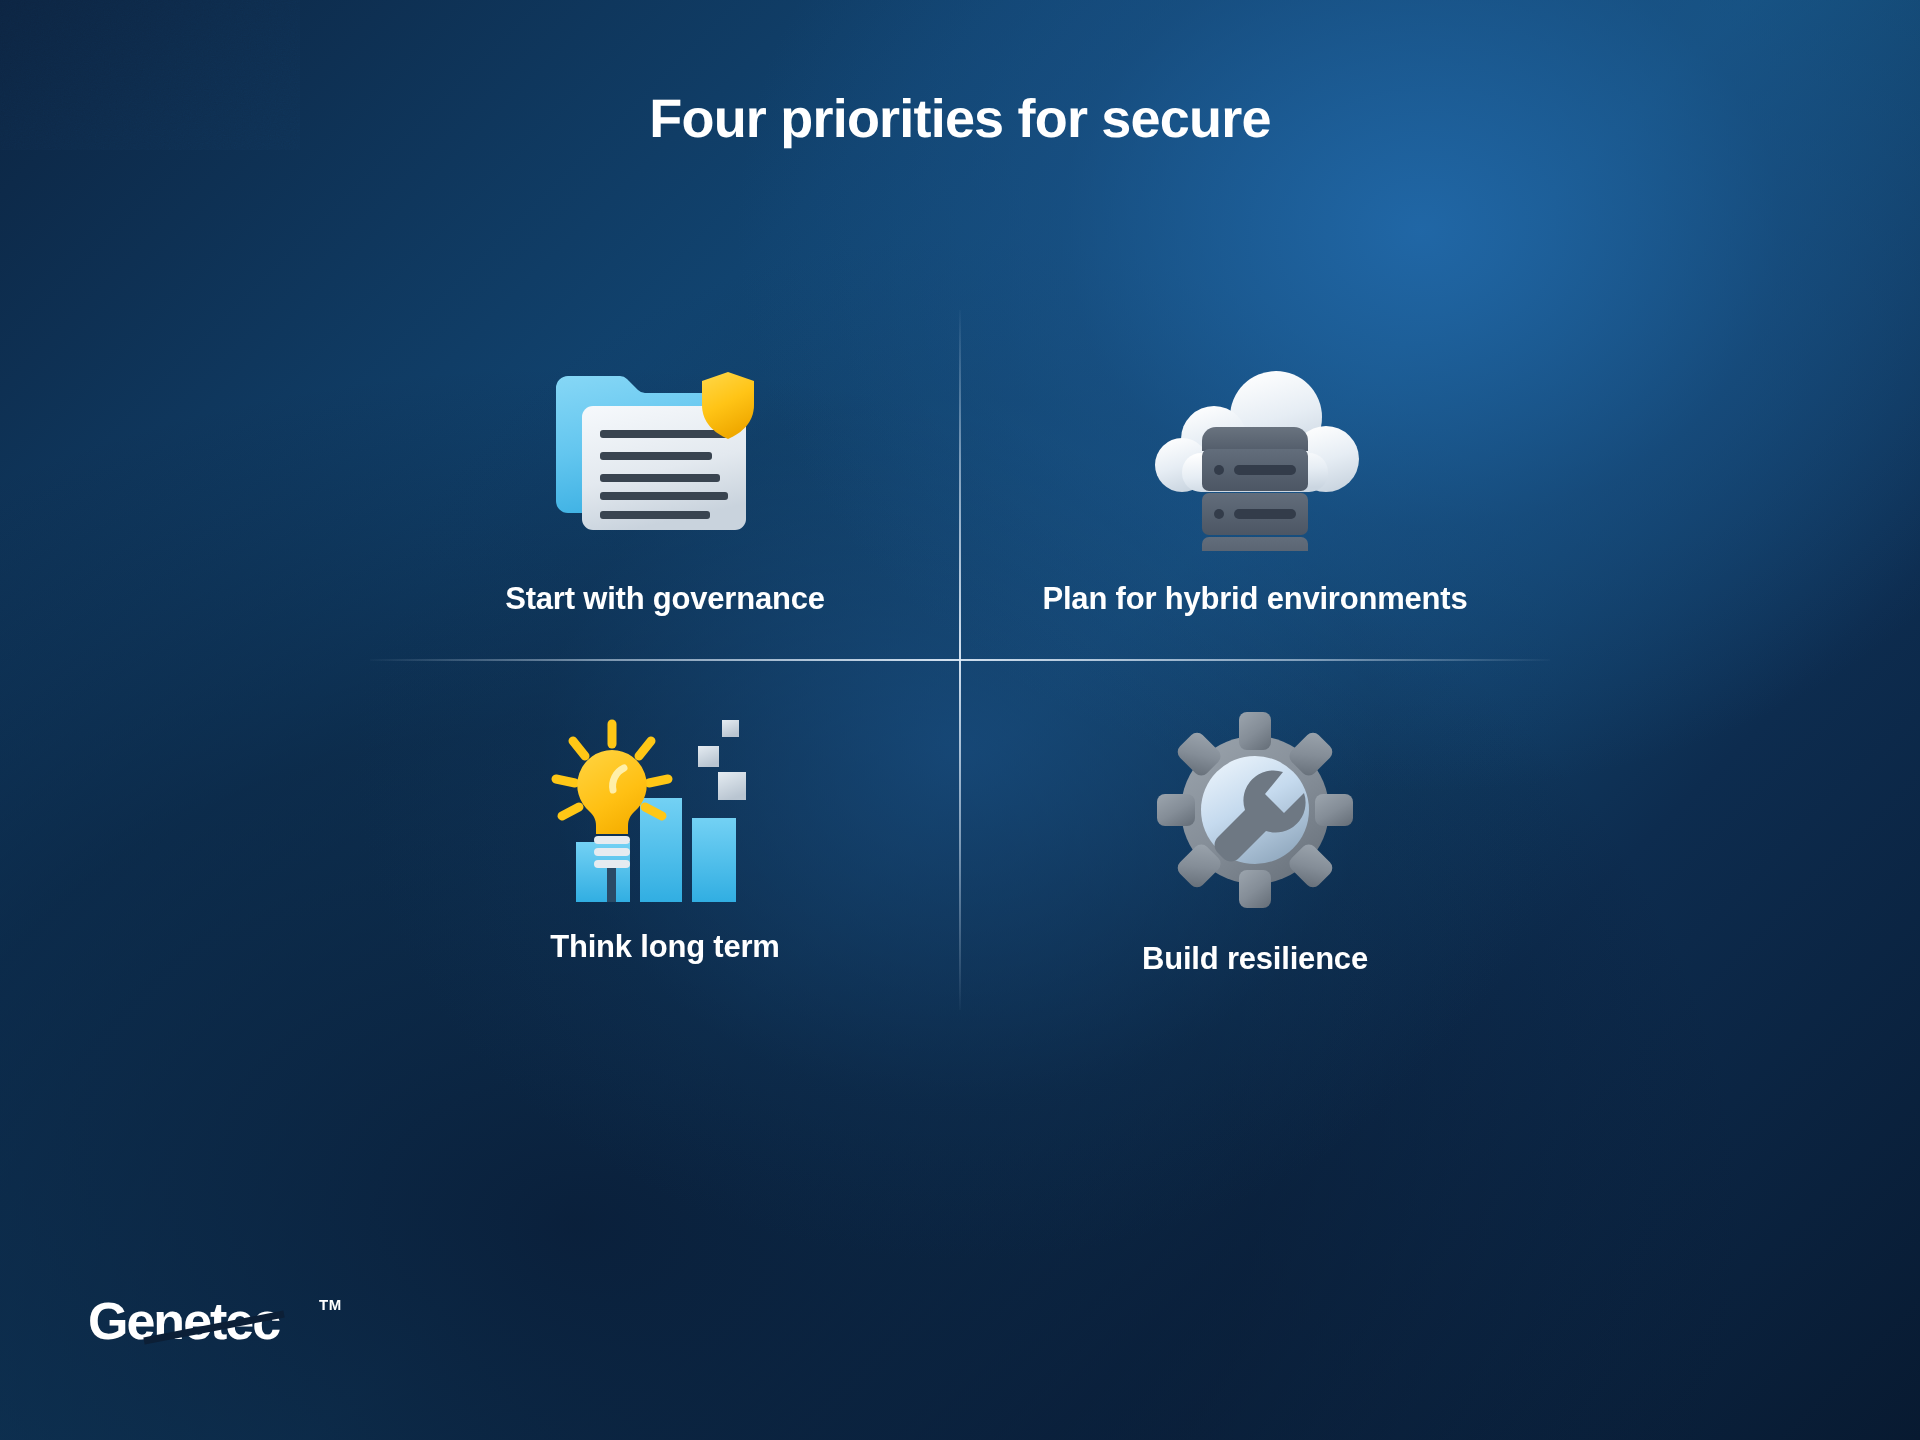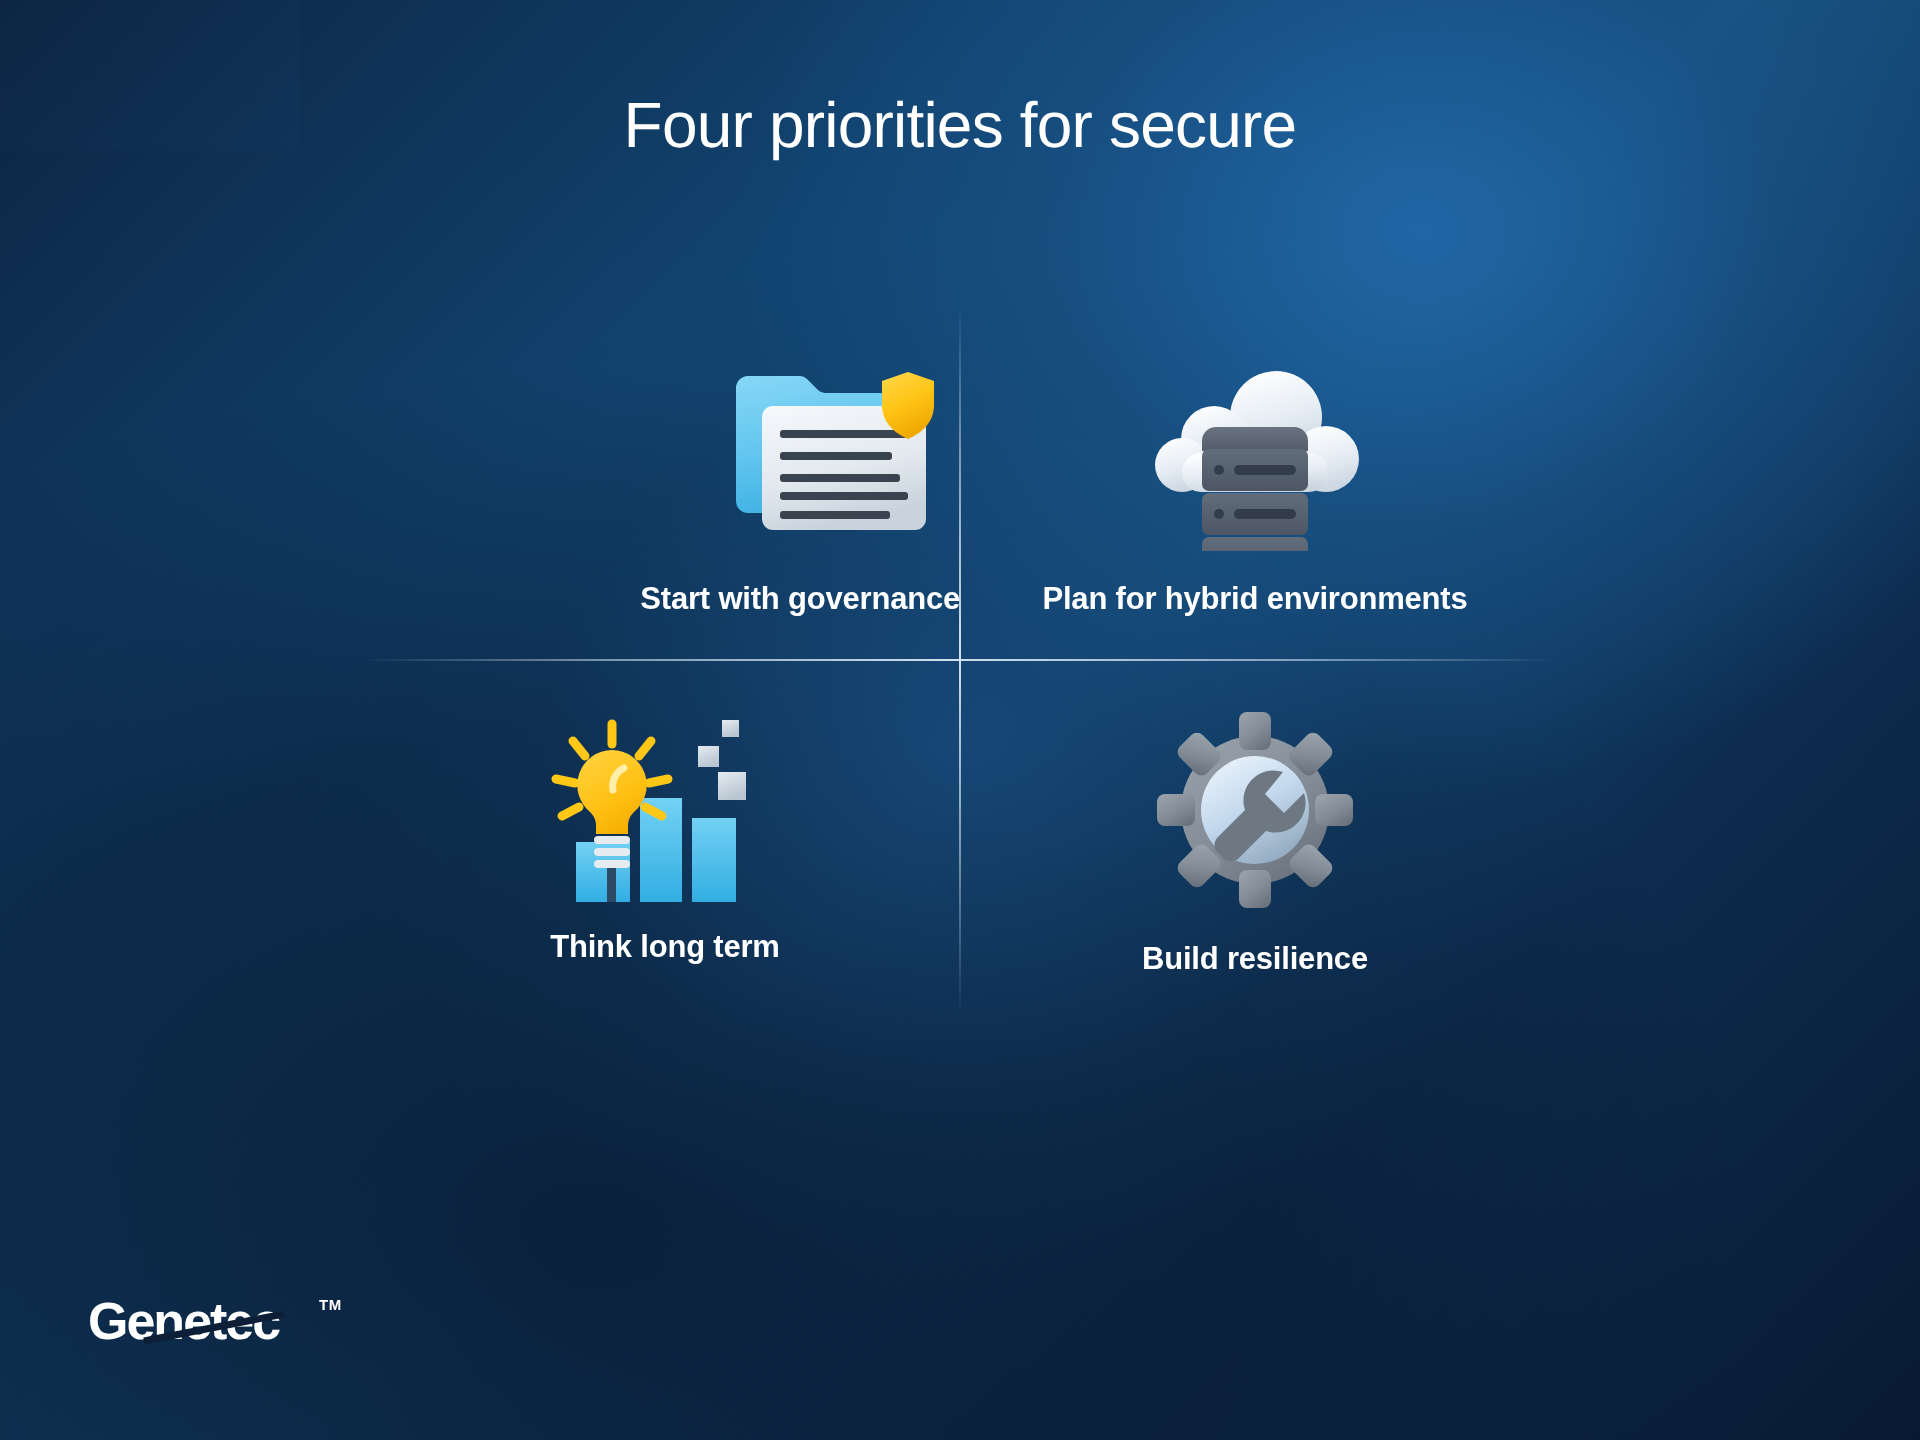--- a/index.html
+++ b/index.html
@@ -28,22 +28,22 @@
     opacity:.5;
     mix-blend-mode:overlay;
   }
 
   
   .title {
     position:absolute;
     left:0; right:0; top:88px;
     text-align:center;
     color:#ffffff;
-    font-size:64px;
-    font-weight:400;
+    font-size:54px;
+    font-weight:700;
     line-height:1.16;
     letter-spacing:-0.8px;
     text-rendering:geometricPrecision;
   }
   .title .l2 { display:block; }
 
   
   .grid {
     position:absolute;
     left:370px; top:310px;
@@ -73,21 +73,21 @@
   }
 
   .quad {
     position:absolute;
     width:50%; height:50%;
     display:flex;
     flex-direction:column;
     align-items:center;
     justify-content:flex-start;
   }
-  .q-tl { left:0;   top:0;align-items:flex-end; }
+  .q-tl { left:0;   top:0; }
   .q-tr { left:50%; top:0; }
   .q-bl { left:0;   top:50%; }
   .q-br { left:50%; top:50%;gap:12px; }
 
   .icon-wrap {
     height:215px;
     display:flex;
     align-items:center;
     justify-content:center;
   }

